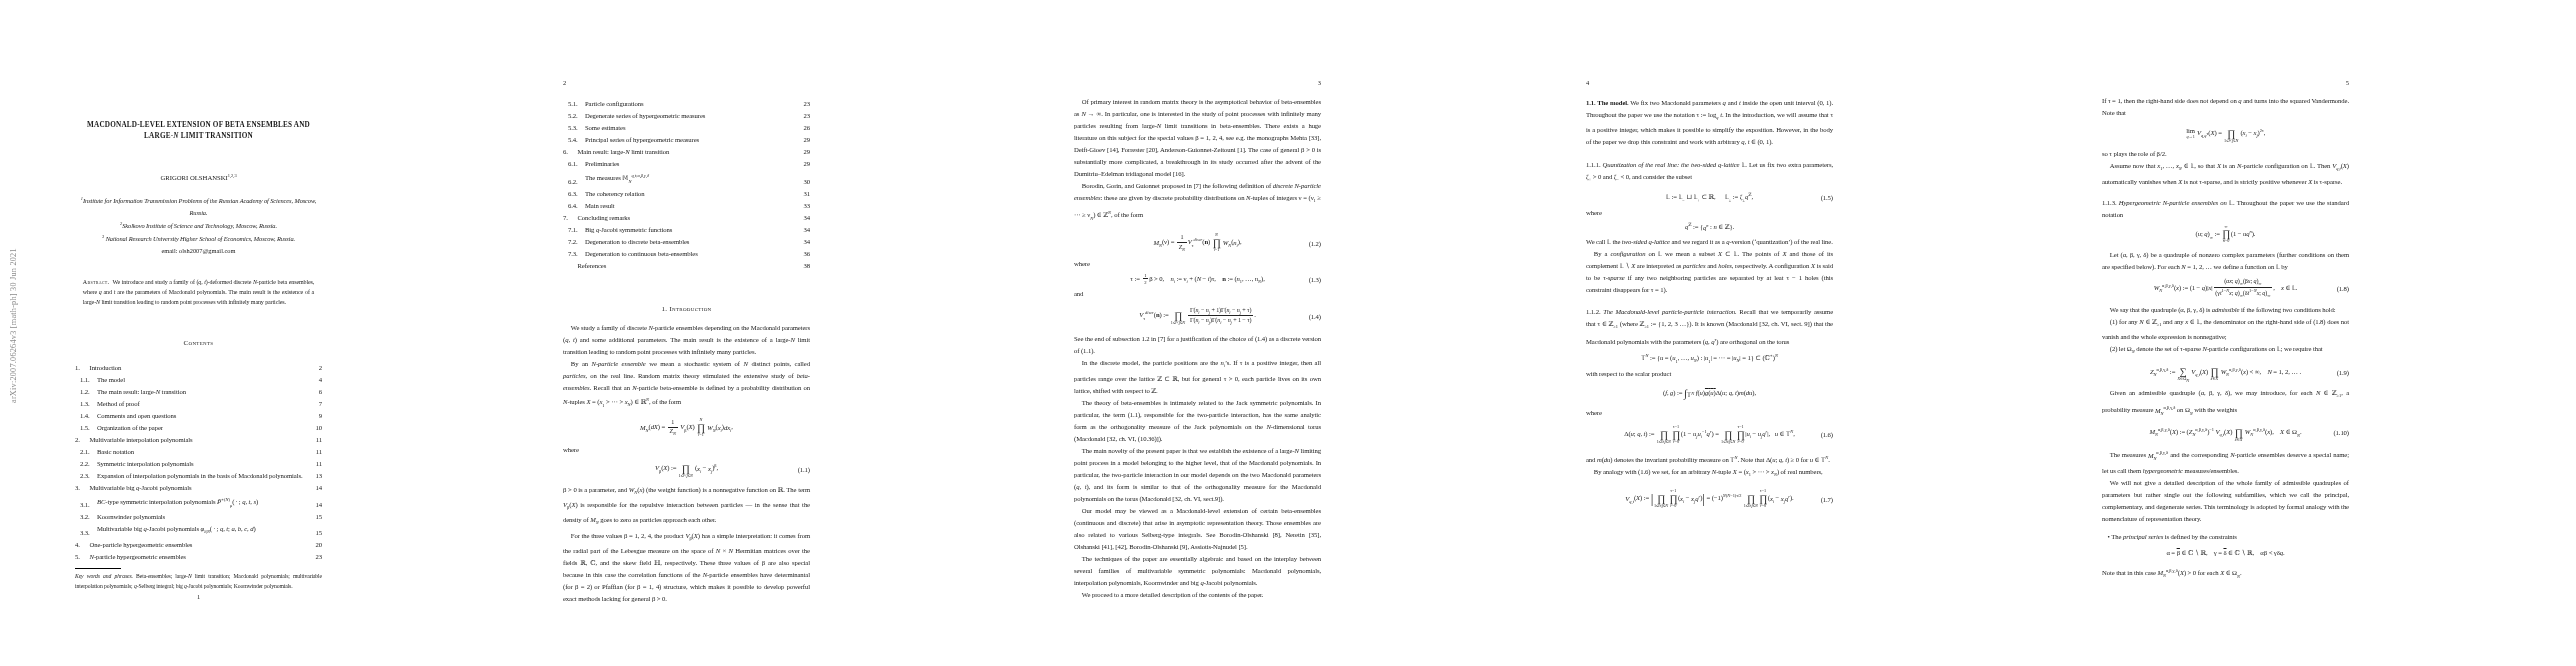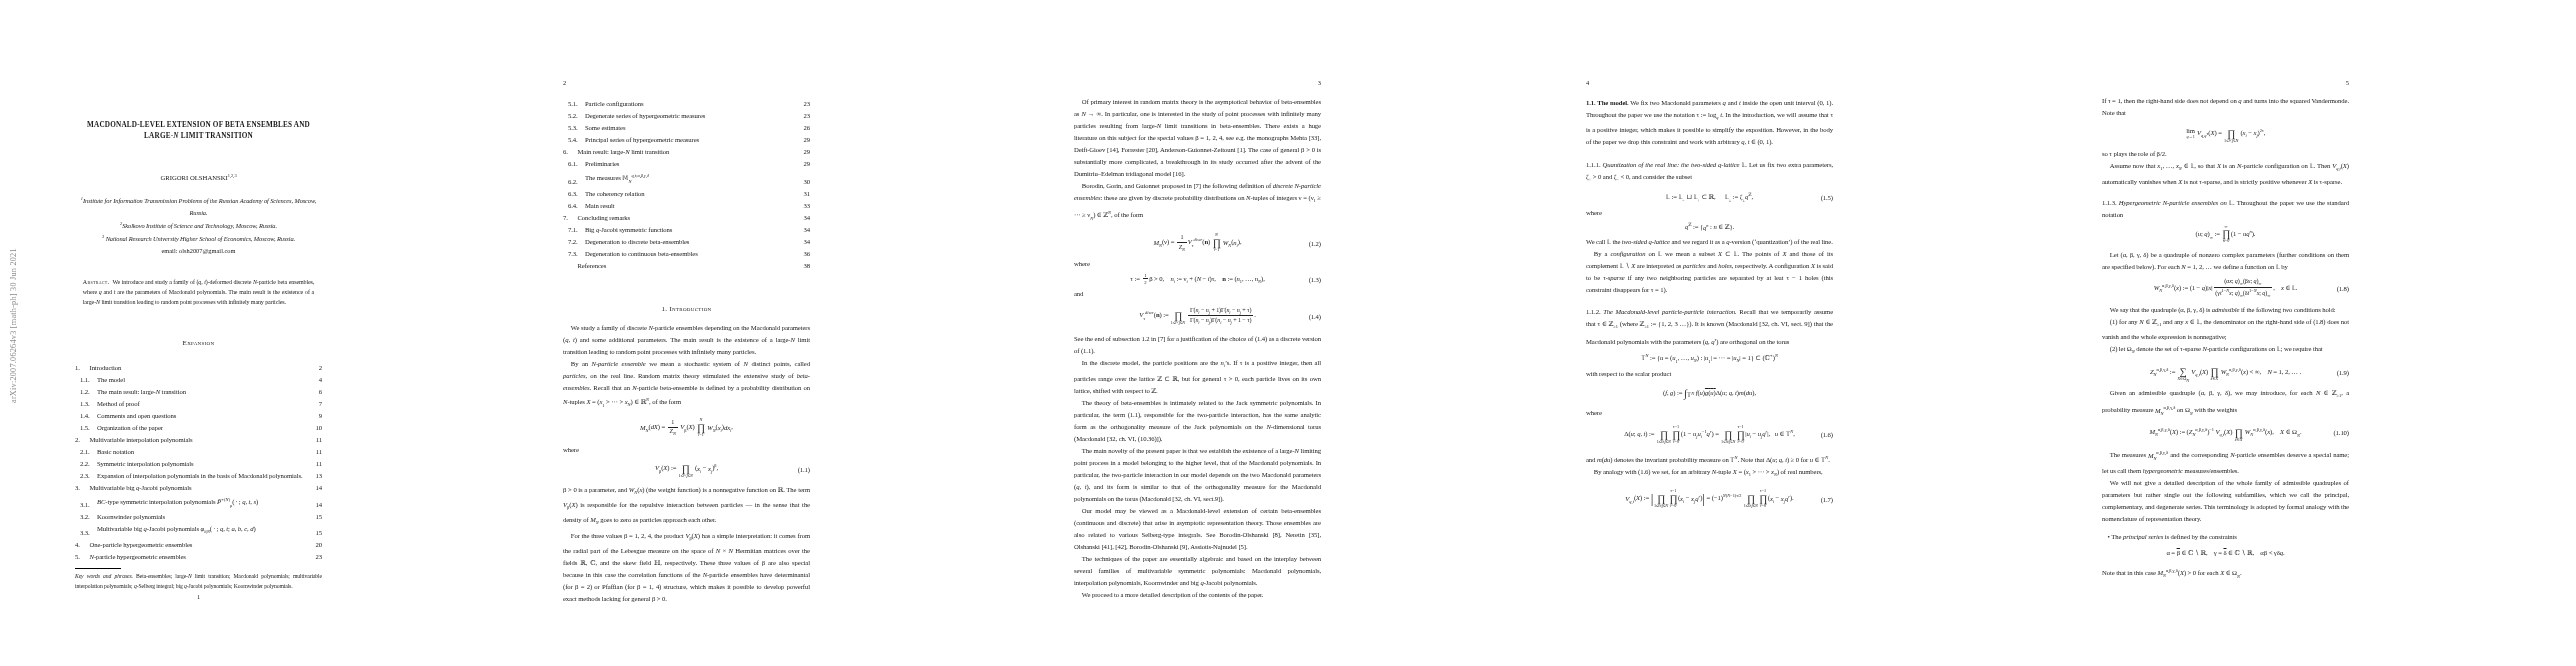--- a/index.html
+++ b/index.html
@@ -72,21 +72,21 @@
   <div class="page" id="page-1">
       <div class="title" style="margin-top: 120px;">MACDONALD-LEVEL EXTENSION OF BETA ENSEMBLES AND<br>LARGE-<i>N</i> LIMIT TRANSITION</div>
       <div class="author" style="margin-top: 31px;">GRIGORI OLSHANSKI<sup>1,2,3</sup></div>
       <div style="margin-top: 12.2px;">
         <div class="affil"><sup>1</sup>Institute for Information Transmission Problems of the Russian Academy of Sciences, Moscow, Russia.</div>
         <div class="affil"><sup>2</sup>Skolkovo Institute of Science and Technology, Moscow, Russia.</div>
         <div class="affil"><sup>3</sup> National Research University Higher School of Economics, Moscow, Russia.</div>
       </div>
       <div class="email" style="margin-top: 2.8px;">email: olsh2007@gmail.com</div>
       <div class="abstract" style="margin-top: 23px;"><span class="sc">Abstract.</span>&nbsp; We introduce and study a family of (<i>q, t</i>)-deformed discrete <i>N</i>-particle beta ensembles, where <i>q</i> and <i>t</i> are the parameters of Macdonald polynomials. The main result is the existence of a large-<i>N</i> limit transition leading to random point processes with infinitely many particles.</div>
-      <div class="schead" style="margin-top: 32px;">Expansion</div>
+      <div class="schead" style="margin-top: 32px;">Contents</div>
       <div class="toc" style="margin-top: 14.5px;">
         <div class="toc-row">
           <span class="toc-label">1.</span>
           <span class="toc-text">Introduction</span>
           <span class="toc-fill"></span>
           <span class="toc-page">2</span>
         </div>
         <div class="toc-row sub">
           <span class="toc-label">1.1.</span>
           <span class="toc-text">The model</span>

